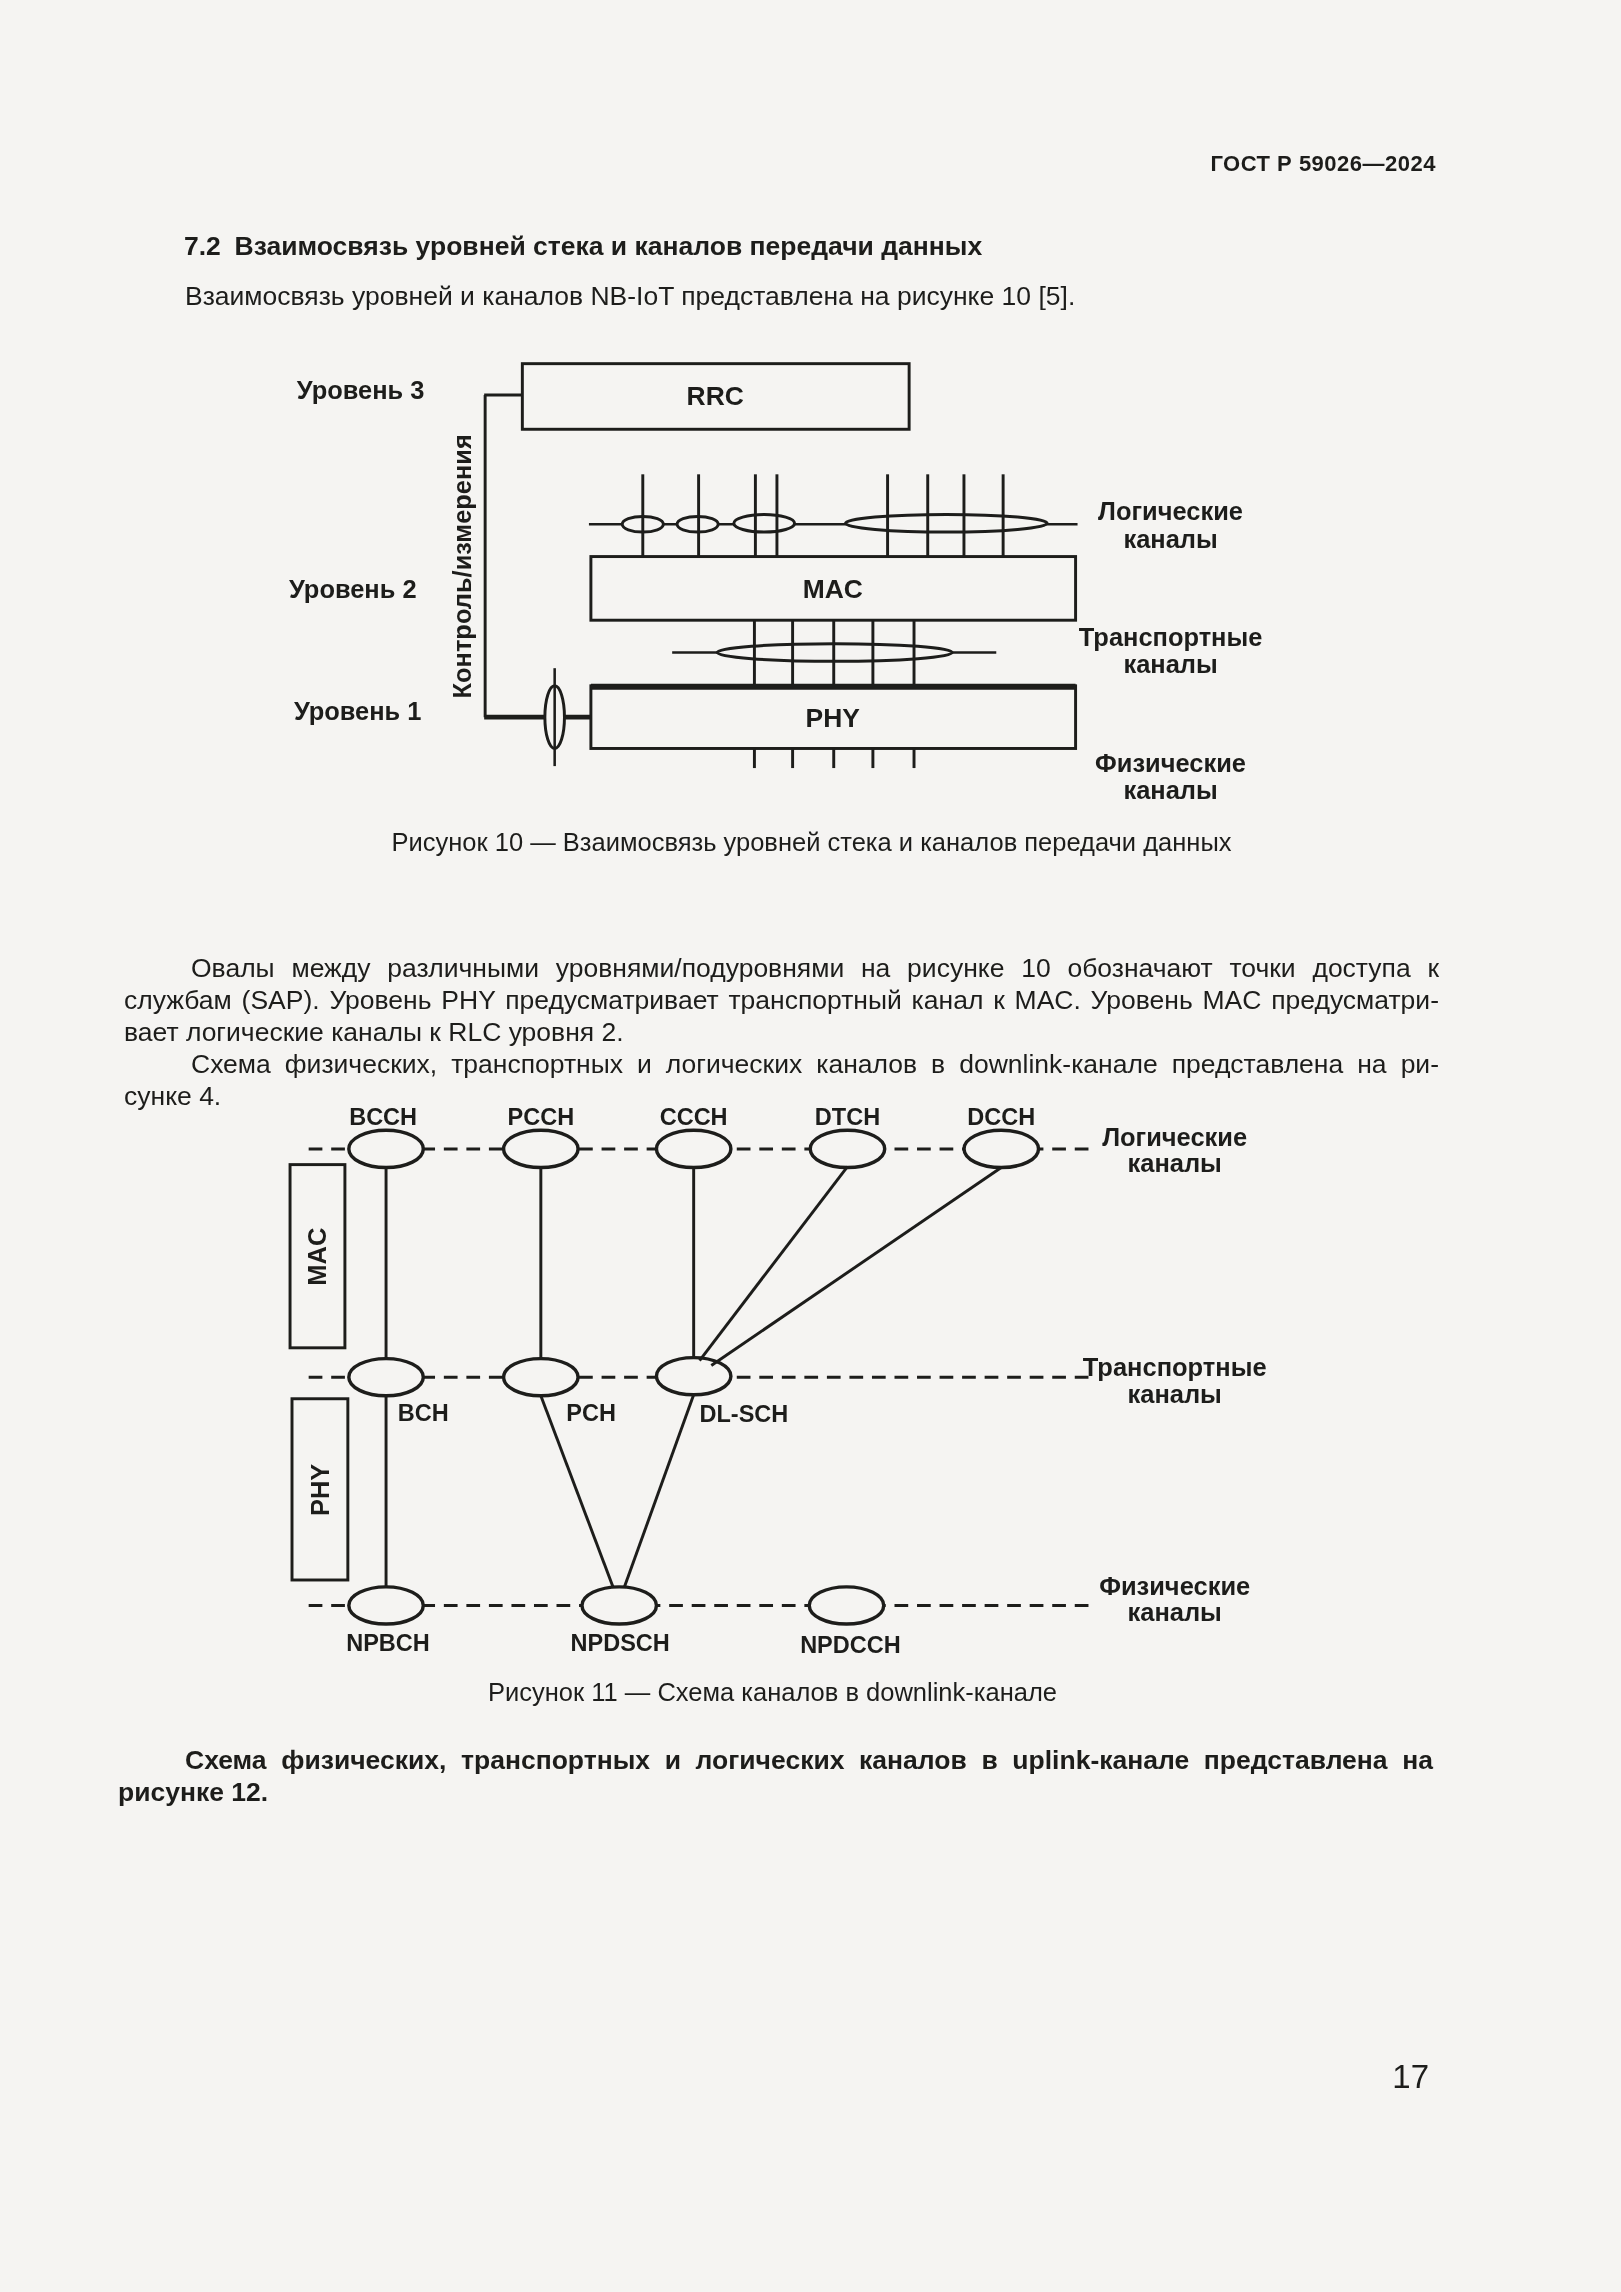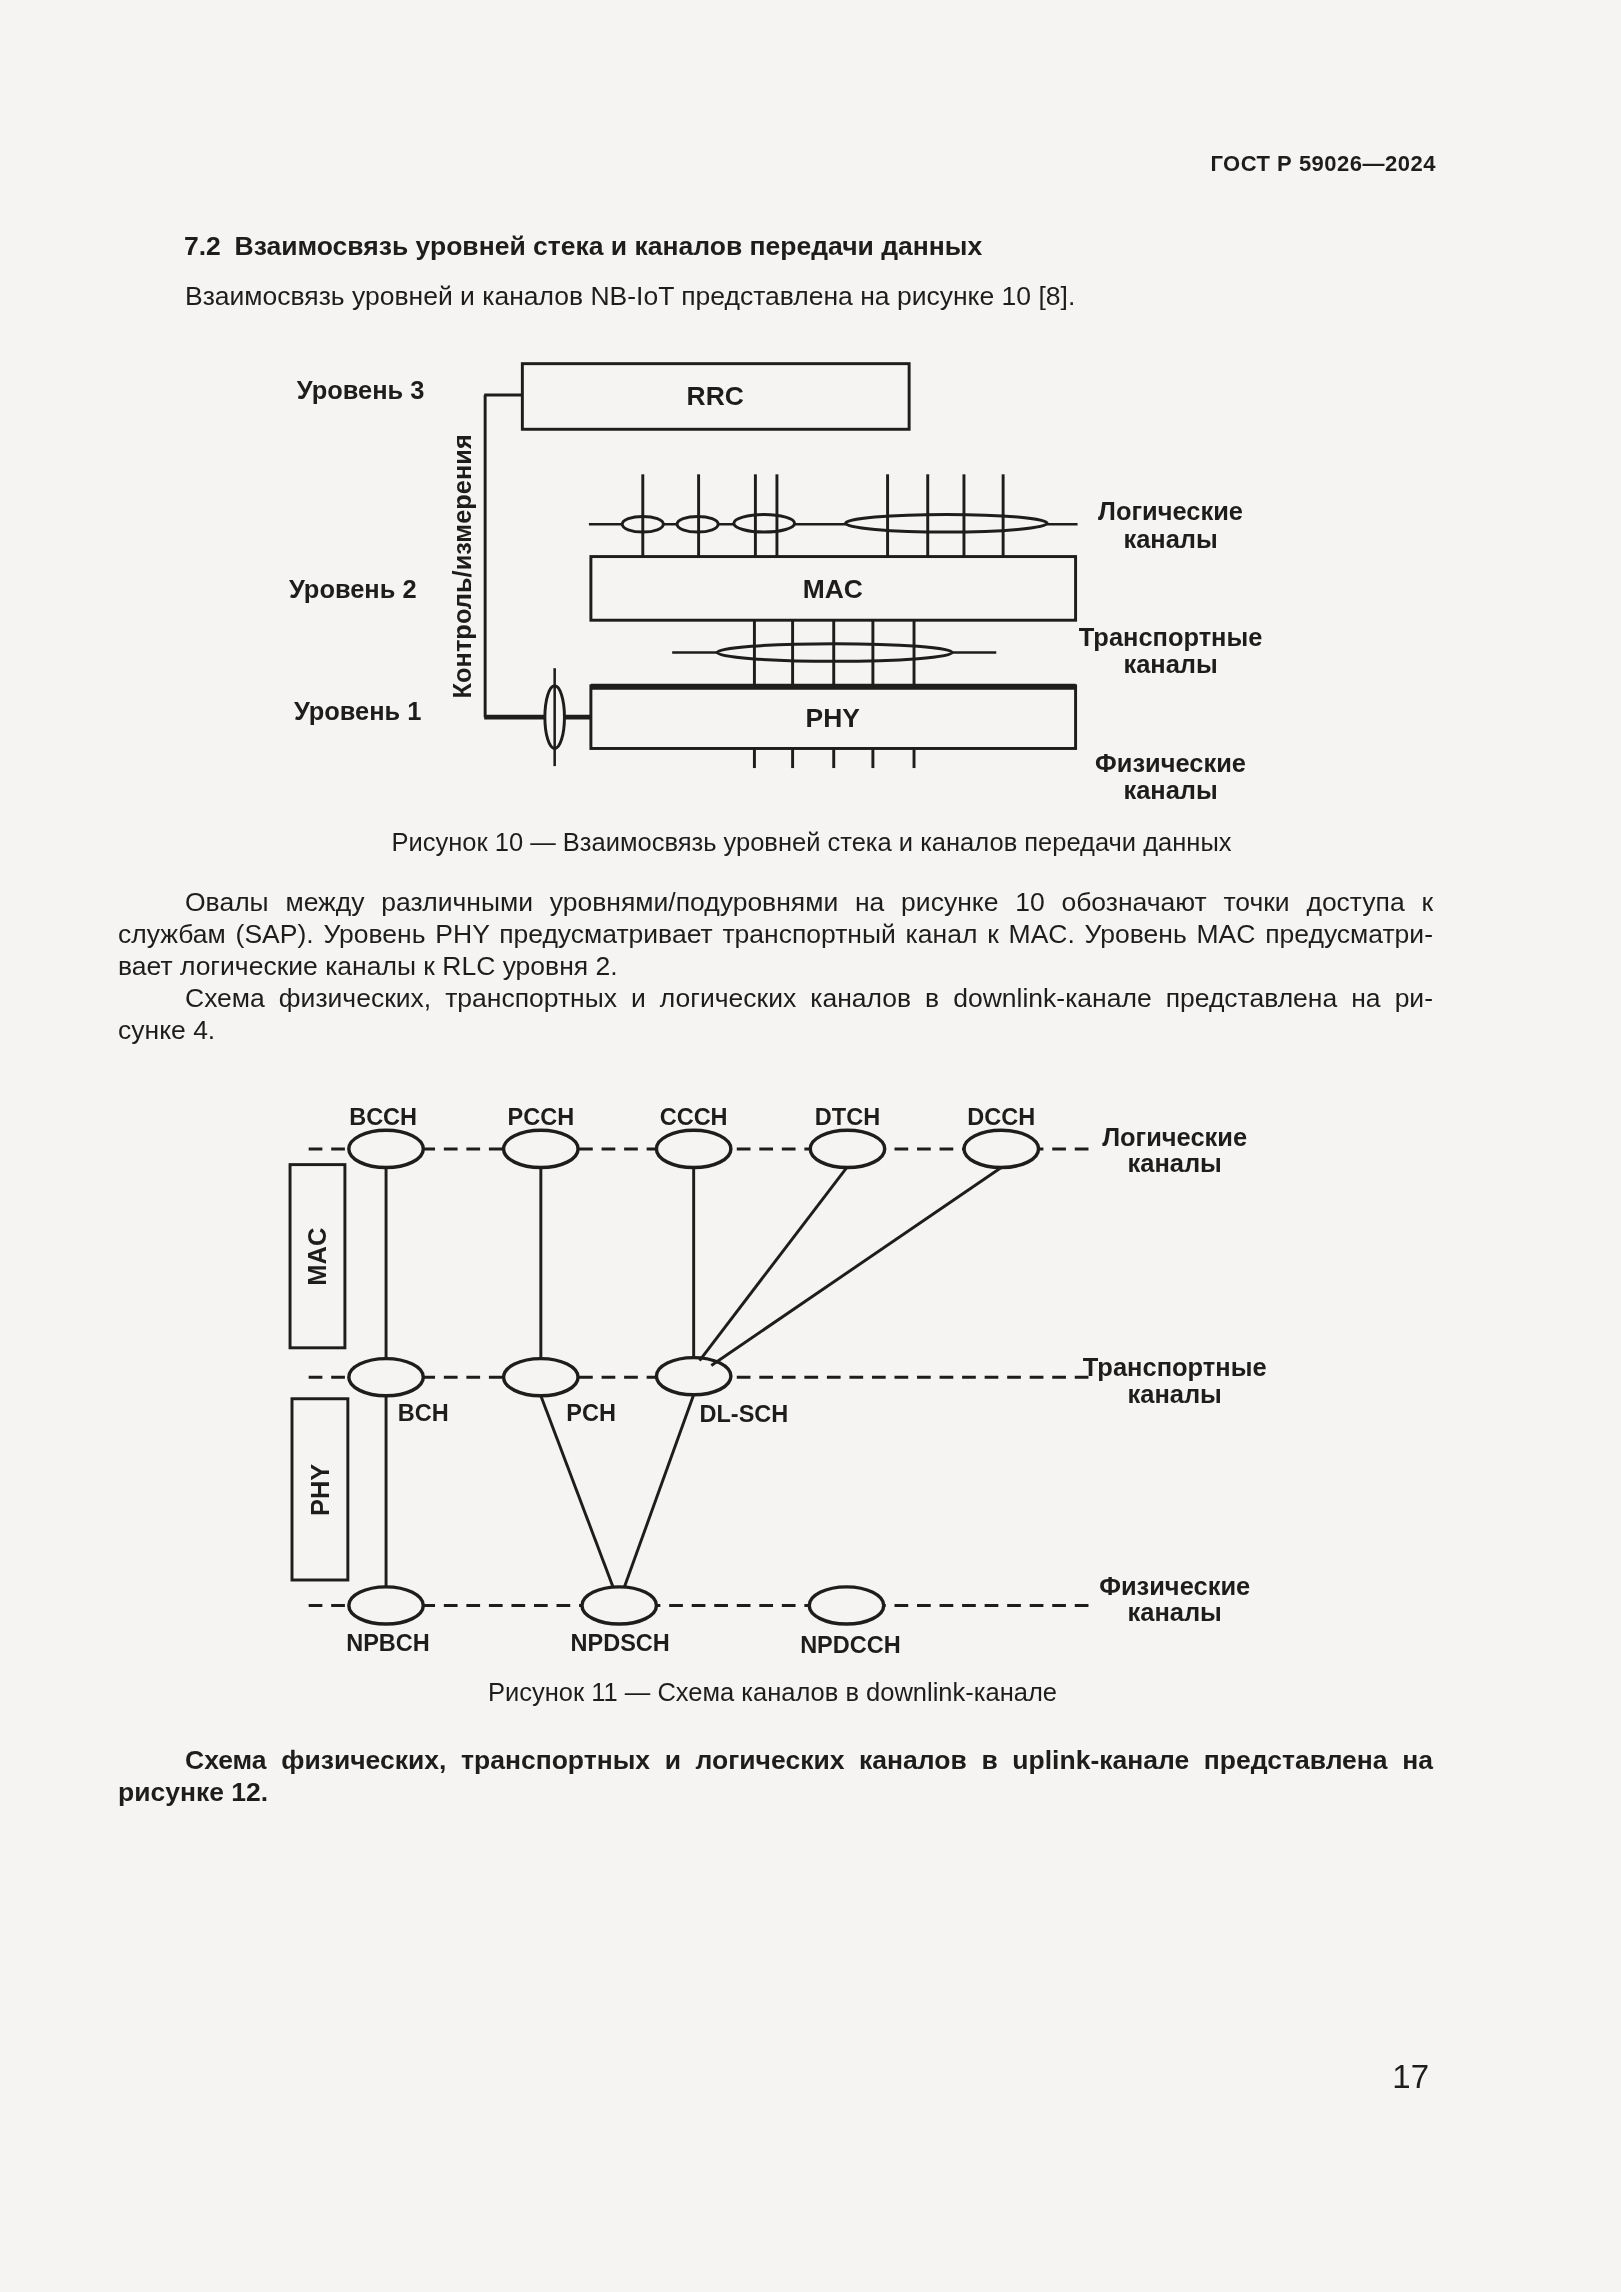--- a/index.html
+++ b/index.html
@@ -46,21 +46,21 @@
 
 <div class="page">
 
   <div class="hdr">ГОСТ Р 59026—2024</div>
 
   <div class="sec">
     <span class="num">7.2</span><span>Взаимосвязь уровней стека и каналов передачи данных</span>
   </div>
 
   <div class="para" style="top:280px;">
-    <div class="ln ind">Взаимосвязь уровней и каналов NB-IoT представлена на рисунке 10 [8].</div>
+    <div class="ln ind">Взаимосвязь уровней и каналов NB-IoT представлена на рисунке 10 [5].</div>
   </div>
 
   <svg class="fig" style="left:274px;top:348px;" width="1000" height="470" viewBox="280 355 1020 480">
 
     <line class="li" x1="494" y1="403" x2="533" y2="403"></line>
     <line class="li" x1="495" y1="403" x2="495" y2="732"></line>
 
     <rect class="bx" x="533" y="371" width="395" height="67"></rect>
     <text class="tbx" x="730" y="413" text-anchor="middle">RRC</text>
 
@@ -118,21 +118,21 @@
     <text class="tb" x="1195" y="531" text-anchor="middle">Логические</text>
     <text class="tb" x="1195" y="559" text-anchor="middle">каналы</text>
     <text class="tb" x="1195" y="659" text-anchor="middle">Транспортные</text>
     <text class="tb" x="1195" y="687" text-anchor="middle">каналы</text>
     <text class="tb" x="1195" y="788" text-anchor="middle">Физические</text>
     <text class="tb" x="1195" y="816" text-anchor="middle">каналы</text>
   </svg>
 
   <div class="cap" style="top:828px;left:98px;width:1427px;">Рисунок 10 — Взаимосвязь уровней стека и каналов передачи данных</div>
 
-  <div class="para" style="top:886px;">
+  <div class="para" style="top:952px;margin-left:6px;">
     <div class="ln jl ind">Овалы между различными уровнями/подуровнями на рисунке 10 обозначают точки доступа к</div>
     <div class="ln jl">службам (SAP). Уровень PHY предусматривает транспортный канал к MAC. Уровень MAC предусматри-</div>
     <div class="ln">вает логические каналы к RLC уровня 2.</div>
     <div class="ln jl ind">Схема физических, транспортных и логических каналов в downlink-канале представлена на ри-</div>
     <div class="ln">сунке 4.</div>
   </div>
 
   <svg class="fig" style="left:274px;top:1098px;" width="1000" height="578" viewBox="280 1120 1020 590">
 
     <line class="dash" x1="315" y1="1172" x2="1118" y2="1172"></line>

